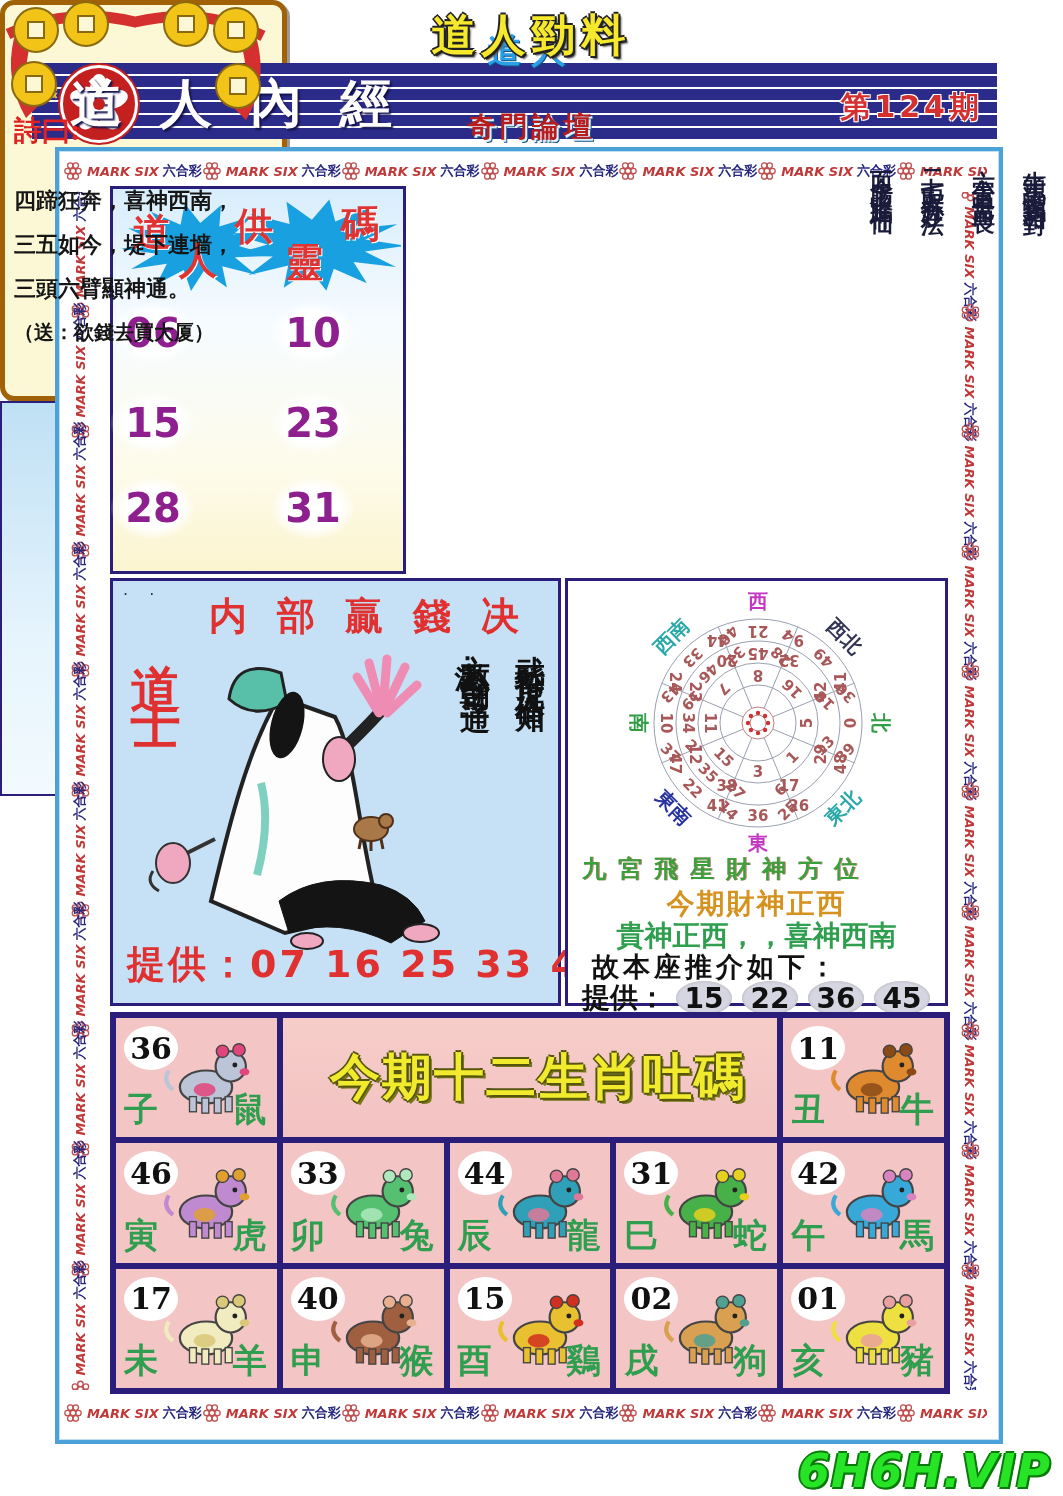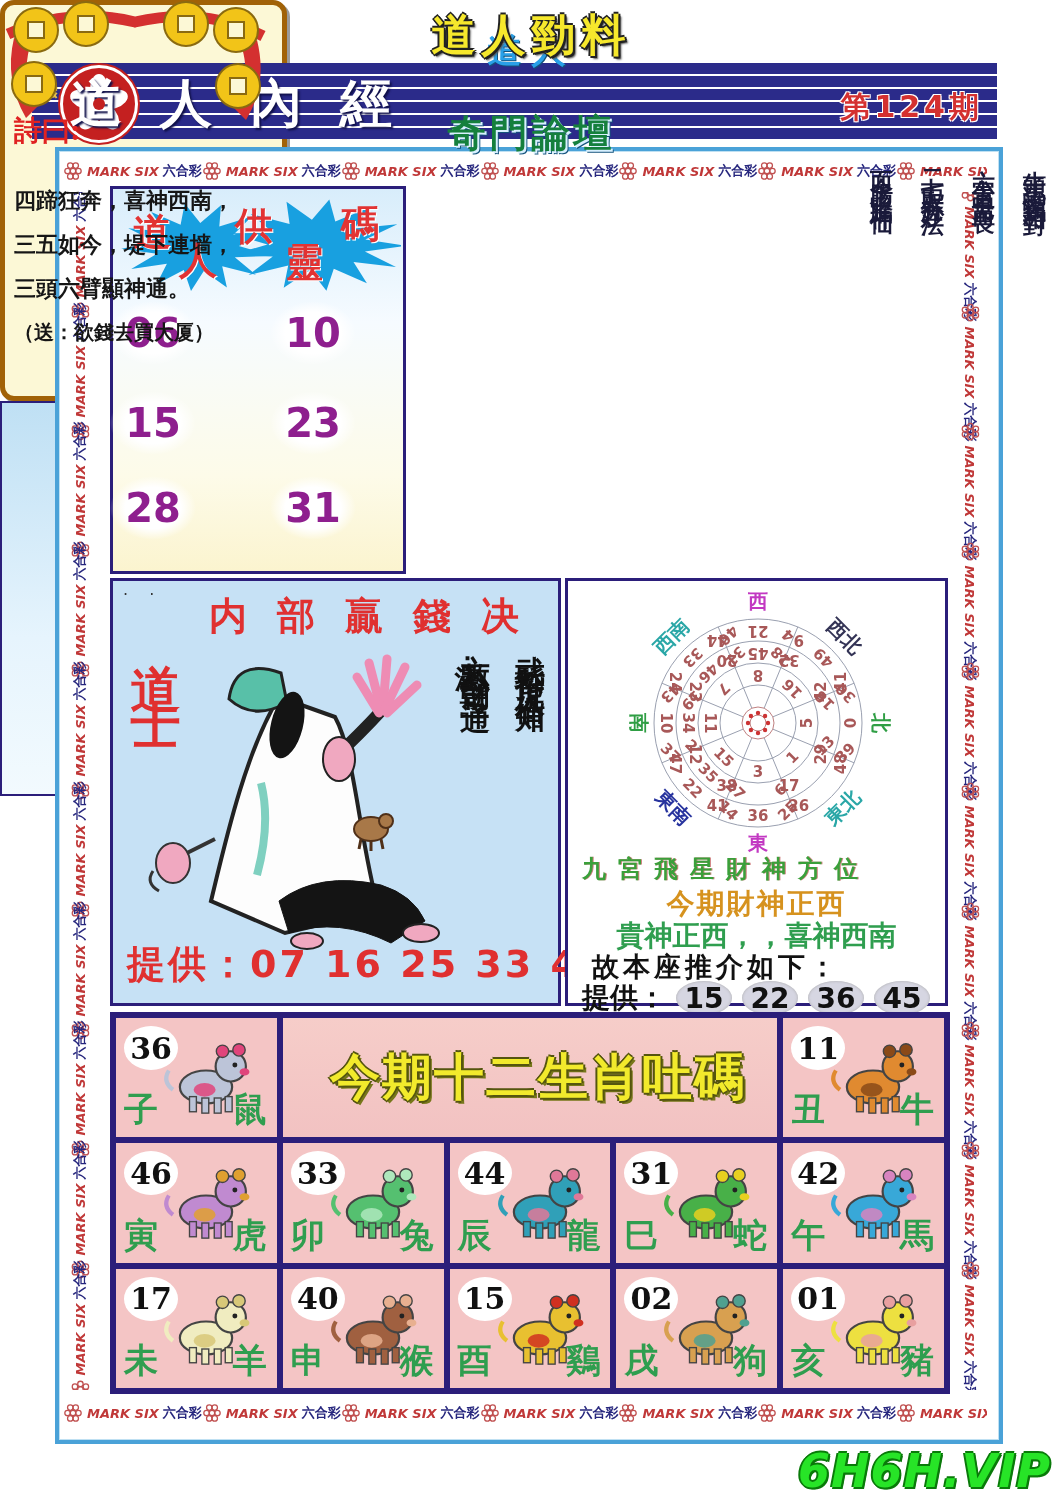--- a/index.html
+++ b/index.html
@@ -44,22 +44,22 @@
     font-size:38px;font-weight:bold;text-shadow:1px 1px 0 #fff;}
   .lucky-num{position:absolute;width:86px;height:64px;display:flex;align-items:center;justify-content:center;
     color:#8e1f8e;font-size:40px;font-weight:bold;
     background:radial-gradient(closest-side,#ffffff 65%,rgba(255,255,255,0) 100%);border-radius:50%;}
   
   #boxB{left:408px;top:183px;width:277px;height:391px;background:#fcf8d6;
     border:5px solid #a16207;border-radius:14px;box-shadow:3px 3px 0 #9a9a9a;}
   #boxB-decor{position:absolute;left:0;top:0;width:271px;height:160px;pointer-events:none;}
   #forum-t1{position:absolute;left:0;right:0;top:28px;text-align:center;color:#2aa0e8;
     font-family:"DejaVu Serif",serif;font-size:34px;font-weight:bold;letter-spacing:10px;text-shadow:1px 1px 0 #14537c;}
-  #forum-t2{position:absolute;left:0;right:0;top:108px;text-align:center;color:#15803d;
-    font-family:"DejaVu Serif",serif;font-size:38px;font-weight:bold;letter-spacing:4px;
+  #forum-t2{position:absolute;left:0;right:0;top:108px;text-align:center;color:#b91c1c;
+    font-family:"DejaVu Serif",serif;font-size:28px;font-weight:bold;letter-spacing:4px;
     text-shadow:2px 2px 0 #d8f0ff,3px 3px 0 #14537c;}
   #forum-lines{position:absolute;left:14px;top:178px;width:250px;}
   .forum-line{color:#161616;font-family:"DejaVu Serif",serif;font-size:22px;font-weight:bold;
     line-height:44px;white-space:nowrap;}
   .forum-line:last-child{font-size:20px;}
   
   #boxC{left:688px;top:183px;width:260px;height:391px;border:2px solid #2b1e7a;
     background:linear-gradient(180deg,#bfe0f4 0%,#e6f4fd 60%,#f2fafe 100%);}
   #poem-title{position:absolute;left:0;right:0;top:6px;text-align:center;color:#f6e82c;
     font-family:"DejaVu Serif",serif;font-size:44px;font-weight:bold;letter-spacing:6px;

